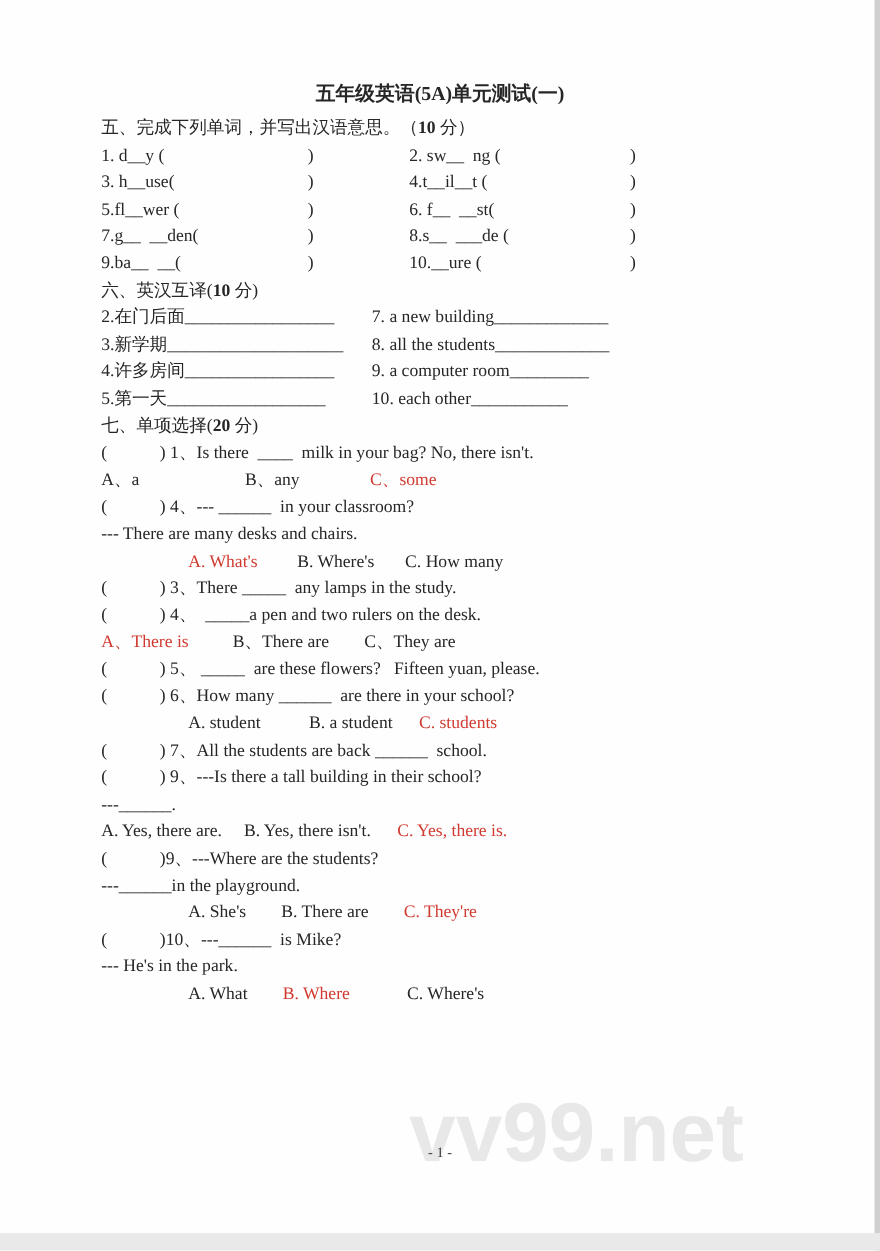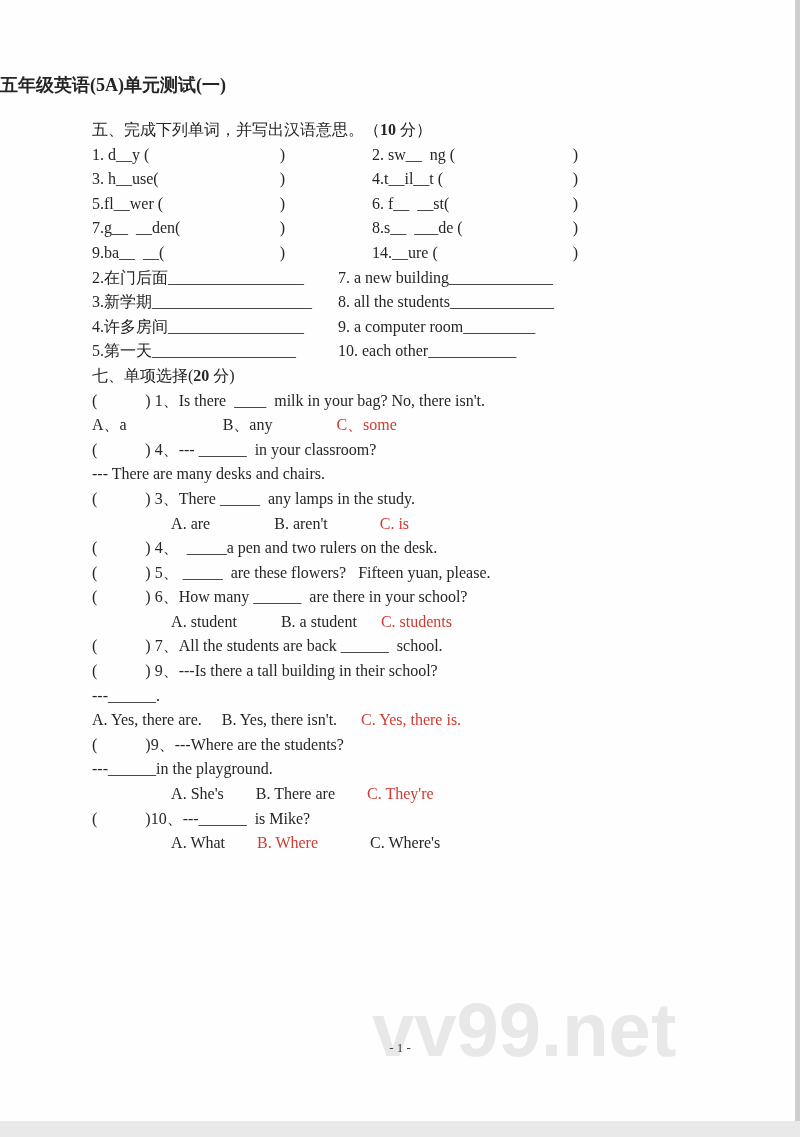--- a/index.html
+++ b/index.html
@@ -3,24 +3,24 @@
 <meta charset="utf-8">
 <style>
   html,body{margin:0;padding:0;background:#fff;}
   .page{
     position:relative;width:800px;height:1137px;margin:0;
     background:#fefefe;overflow:hidden;
     font-family:"Liberation Serif","DejaVu Serif",serif;
     color:var(--ink,#262626);
   }
   .title{
-    position:relative;z-index:1;padding-top:72px;text-align:left;
+    position:relative;z-index:1;padding-top:72px;text-align:center;
     font-weight:bold;font-size:18px;line-height:26px;
   }
-  .content{position:relative;z-index:1;padding-left:92px;margin-top:20px;}
+  .content{position:relative;z-index:1;padding-left:92px;margin-top:7px;}
   .line{
     font-size:16px;line-height:24.6px;height:24.6px;
     white-space:pre;
   }
   .heading .num{font-weight:bold;}
   .row5{display:flex;align-items:flex-end;}
   .cell5{display:inline-flex;justify-content:space-between;white-space:pre;}
   .cell5.c1{width:193px;}
   .sp5{display:inline-block;width:87px;}
   .cell5.c2{width:206px;}
@@ -51,50 +51,53 @@
   <div class="title">五年级英语(5A)单元测试(一)</div>
 
   <div class="content">
 
     <div class="line heading"><span>五、完成下列单词，并写出汉语意思。（</span><span class="num">10</span><span> 分）</span></div>
     <div>
         <div class="line row5"><span class="cell5 c1"><span class="lbl">1. d__y (</span><span class="paren">)</span></span><span class="sp5"></span><span class="cell5 c2"><span class="lbl">2. sw__  ng (</span><span class="paren">)</span></span></div>
         <div class="line row5"><span class="cell5 c1"><span class="lbl">3. h__use(</span><span class="paren">)</span></span><span class="sp5"></span><span class="cell5 c2"><span class="lbl">4.t__il__t (</span><span class="paren">)</span></span></div>
         <div class="line row5"><span class="cell5 c1"><span class="lbl">5.fl__wer (</span><span class="paren">)</span></span><span class="sp5"></span><span class="cell5 c2"><span class="lbl">6. f__  __st(</span><span class="paren">)</span></span></div>
         <div class="line row5"><span class="cell5 c1"><span class="lbl">7.g__  __den(</span><span class="paren">)</span></span><span class="sp5"></span><span class="cell5 c2"><span class="lbl">8.s__  ___de (</span><span class="paren">)</span></span></div>
-        <div class="line row5"><span class="cell5 c1"><span class="lbl">9.ba__  __(</span><span class="paren">)</span></span><span class="sp5"></span><span class="cell5 c2"><span class="lbl">14.__ure (</span><span class="paren">)</span></span></div>
+        <div class="line row5"><span class="cell5 c1"><span class="lbl">9.ba__  __(</span><span class="paren">)</span></span><span class="sp5"></span><span class="cell5 c2"><span class="lbl">10.__ure (</span><span class="paren">)</span></span></div>
       </div>
 
+    <div class="line heading"><span>六、英汉互译(</span><span class="num">10</span><span> 分)</span></div>
     <div>
         <div class="line row6"><span class="c1">2.在门后面_________________</span><span class="c2">7. a new building_____________</span></div>
         <div class="line row6"><span class="c1">3.新学期____________________</span><span class="c2">8. all the students_____________</span></div>
         <div class="line row6"><span class="c1">4.许多房间_________________</span><span class="c2">9. a computer room_________</span></div>
         <div class="line row6"><span class="c1">5.第一天__________________</span><span class="c2">10. each other___________</span></div>
       </div>
 
     <div class="line heading"><span>七、单项选择(</span><span class="num">20</span><span> 分)</span></div>
     <div>
         <div class="line"><span class="seg">(            ) 1、Is there  ____  milk in your bag? No, there isn't.</span></div>
         <div class="line"><span class="seg">A、a                        B、any                </span><span class="seg red">C、some</span></div>
         <div class="line"><span class="seg">(            ) 4、--- ______  in your classroom?</span></div>
         <div class="line"><span class="seg">--- There are many desks and chairs.</span></div>
+        <div class="line"><span class="seg">                    </span><span class="seg red">A. What's</span><span class="seg">         B. Where's       C. How many</span></div>
         <div class="line"><span class="seg">(            ) 3、There _____  any lamps in the study.</span></div>
-        <div class="line"><span class="seg">                    A. are                B. aren't             </span><span class="seg red">C. is</span></div>
         <div class="line"><span class="seg">(            ) 4、  _____a pen and two rulers on the desk.</span></div>
+        <div class="line"><span class="seg red">A、There is</span><span class="seg">          B、There are        C、They are</span></div>
         <div class="line"><span class="seg">(            ) 5、 _____  are these flowers?   Fifteen yuan, please.</span></div>
         <div class="line"><span class="seg">(            ) 6、How many ______  are there in your school?</span></div>
         <div class="line"><span class="seg">                    A. student           B. a student      </span><span class="seg red">C. students</span></div>
         <div class="line"><span class="seg">(            ) 7、All the students are back ______  school.</span></div>
         <div class="line"><span class="seg">(            ) 9、---Is there a tall building in their school?</span></div>
         <div class="line"><span class="seg">---______.</span></div>
         <div class="line"><span class="seg">A. Yes, there are.     B. Yes, there isn't.      </span><span class="seg red">C. Yes, there is.</span></div>
         <div class="line"><span class="seg">(            )9、---Where are the students?</span></div>
         <div class="line"><span class="seg">---______in the playground.</span></div>
         <div class="line"><span class="seg">                    A. She's        B. There are        </span><span class="seg red">C. They're</span></div>
         <div class="line"><span class="seg">(            )10、---______  is Mike?</span></div>
+        <div class="line"><span class="seg">--- He's in the park.</span></div>
         <div class="line"><span class="seg">                    A. What        </span><span class="seg red">B. Where</span><span class="seg">             C. Where's</span></div>
       </div>
 
   </div>
 
   <div class="pagenum">- 1 -</div>
 
   <div class="edge-right"></div>
   <div class="edge-bottom"></div>
 

